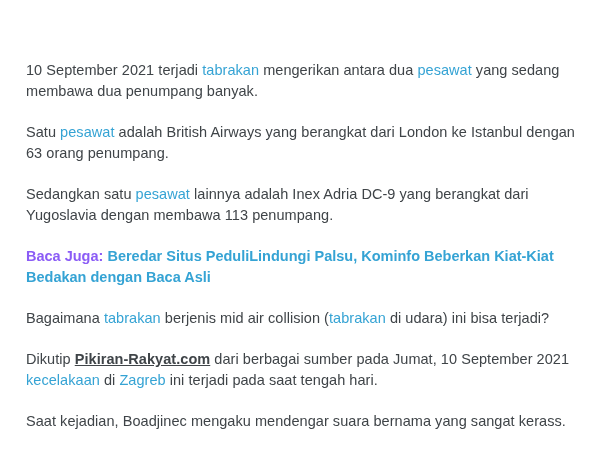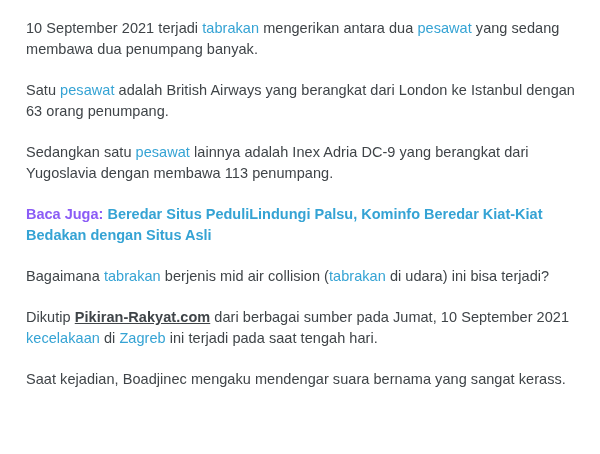--- a/index.html
+++ b/index.html
@@ -8,22 +8,23 @@
   }
   body {
     width: 600px;
     height: 454px;
     background: #ffffff;
     font-family: "Liberation Sans", sans-serif;
     color: #3f4448;
     overflow: hidden;
   }
   .article {
-    padding: 18px 22px 0 26px;
+    padding: 28px 22px 0 26px;
     box-sizing: border-box;
+    margin-top: 32px;
   }
   p.para {
     margin: 0 0 20px 0;
     font-size: 14.5px;
     line-height: 1.45;
     color: #3f4448;
     letter-spacing: 0.05px;
   }
   p.para:last-child {
     margin-bottom: 0;
@@ -56,20 +57,20 @@
 <body>
 
 <div class="article">
 
   <p class="para">10 September 2021 terjadi <a class="link" href="#">tabrakan</a> mengerikan antara dua <a class="link" href="#">pesawat</a> yang sedang membawa dua penumpang banyak.</p>
   <p class="para">Satu <a class="link" href="#">pesawat</a> adalah British Airways yang berangkat dari London ke Istanbul dengan 63 orang penumpang.</p>
   <p class="para">Sedangkan satu <a class="link" href="#">pesawat</a> lainnya adalah Inex Adria DC-9 yang berangkat dari Yugoslavia dengan membawa 113 penumpang.</p>
 
   <p class="baca-juga">
     <span class="bj-label">Baca Juga:</span>
-    <a class="bj-link" href="#">Beredar Situs PeduliLindungi Palsu, Kominfo Beredar Kiat-Kiat Bedakan dengan Situs Asli</a>
+    <a class="bj-link" href="#">Beredar Situs PeduliLindungi Palsu, Kominfo Beberkan Kiat-Kiat Bedakan dengan Baca Asli</a>
   </p>
 
   <p class="para">Bagaimana <a class="link" href="#">tabrakan</a> berjenis mid air collision (<a class="link" href="#">tabrakan</a> di udara) ini bisa terjadi?</p>
   <p class="para">Dikutip <span class="src-bold">Pikiran-Rakyat.com</span> dari berbagai sumber pada Jumat, 10 September 2021 <a class="link" href="#">kecelakaan</a> di <a class="link" href="#">Zagreb</a> ini terjadi pada saat tengah hari.</p>
   <p class="para">Saat kejadian, Boadjinec mengaku mendengar suara bernama yang sangat kerass.</p>
 
 </div>
 
 </body></html>

